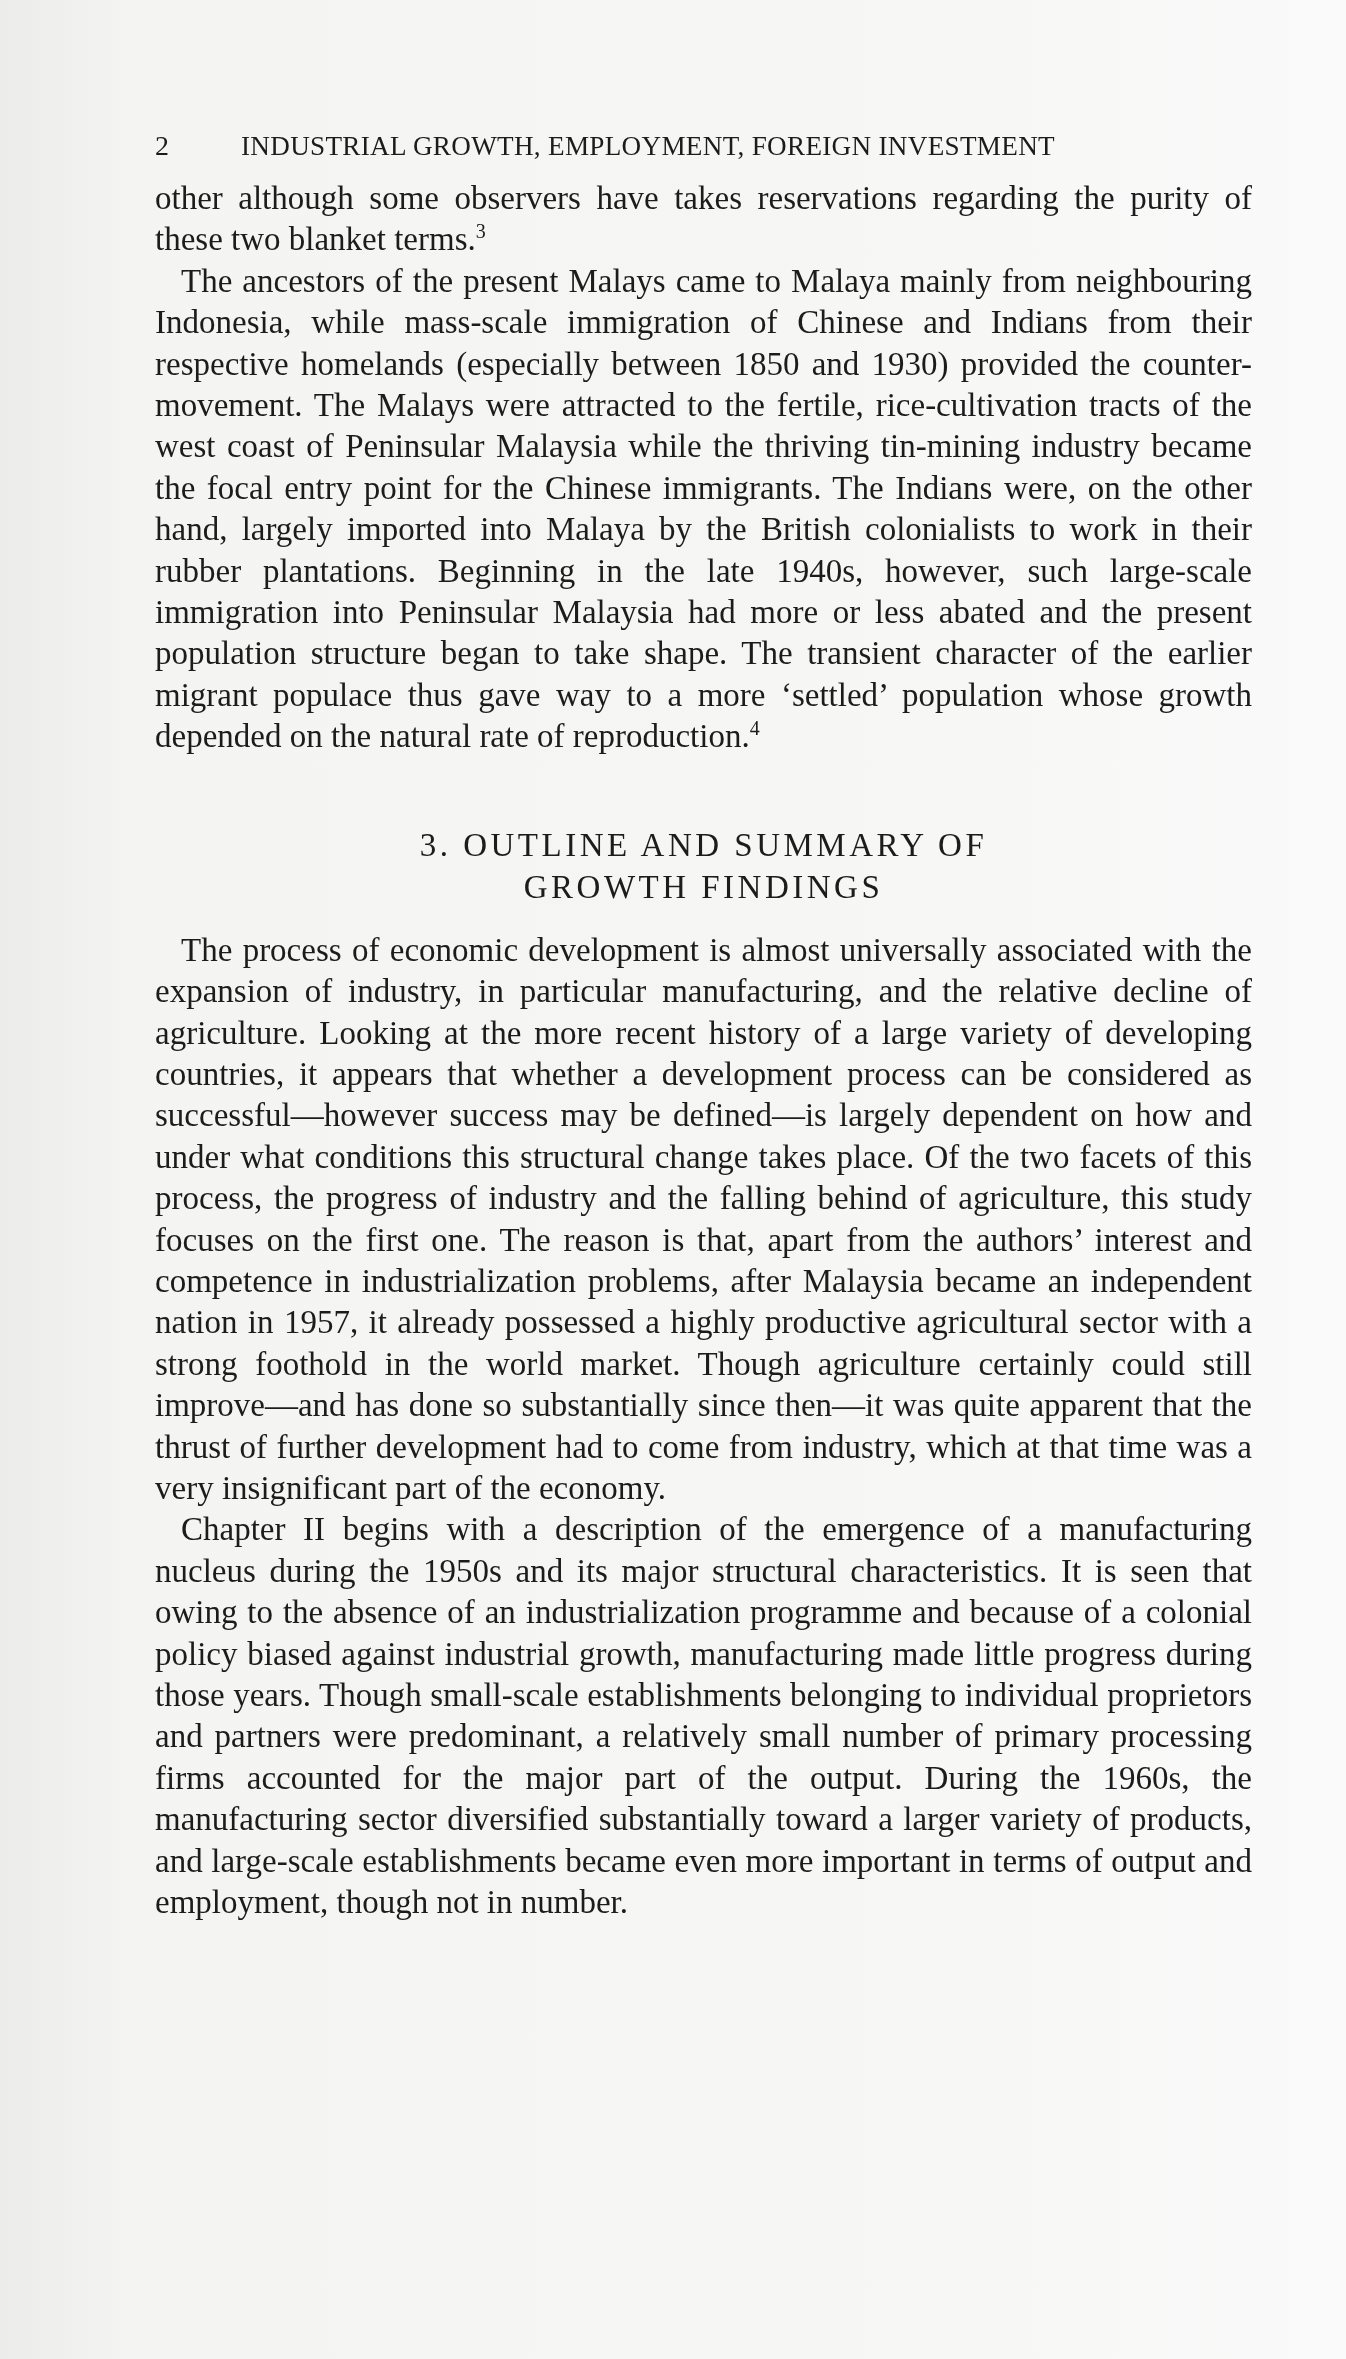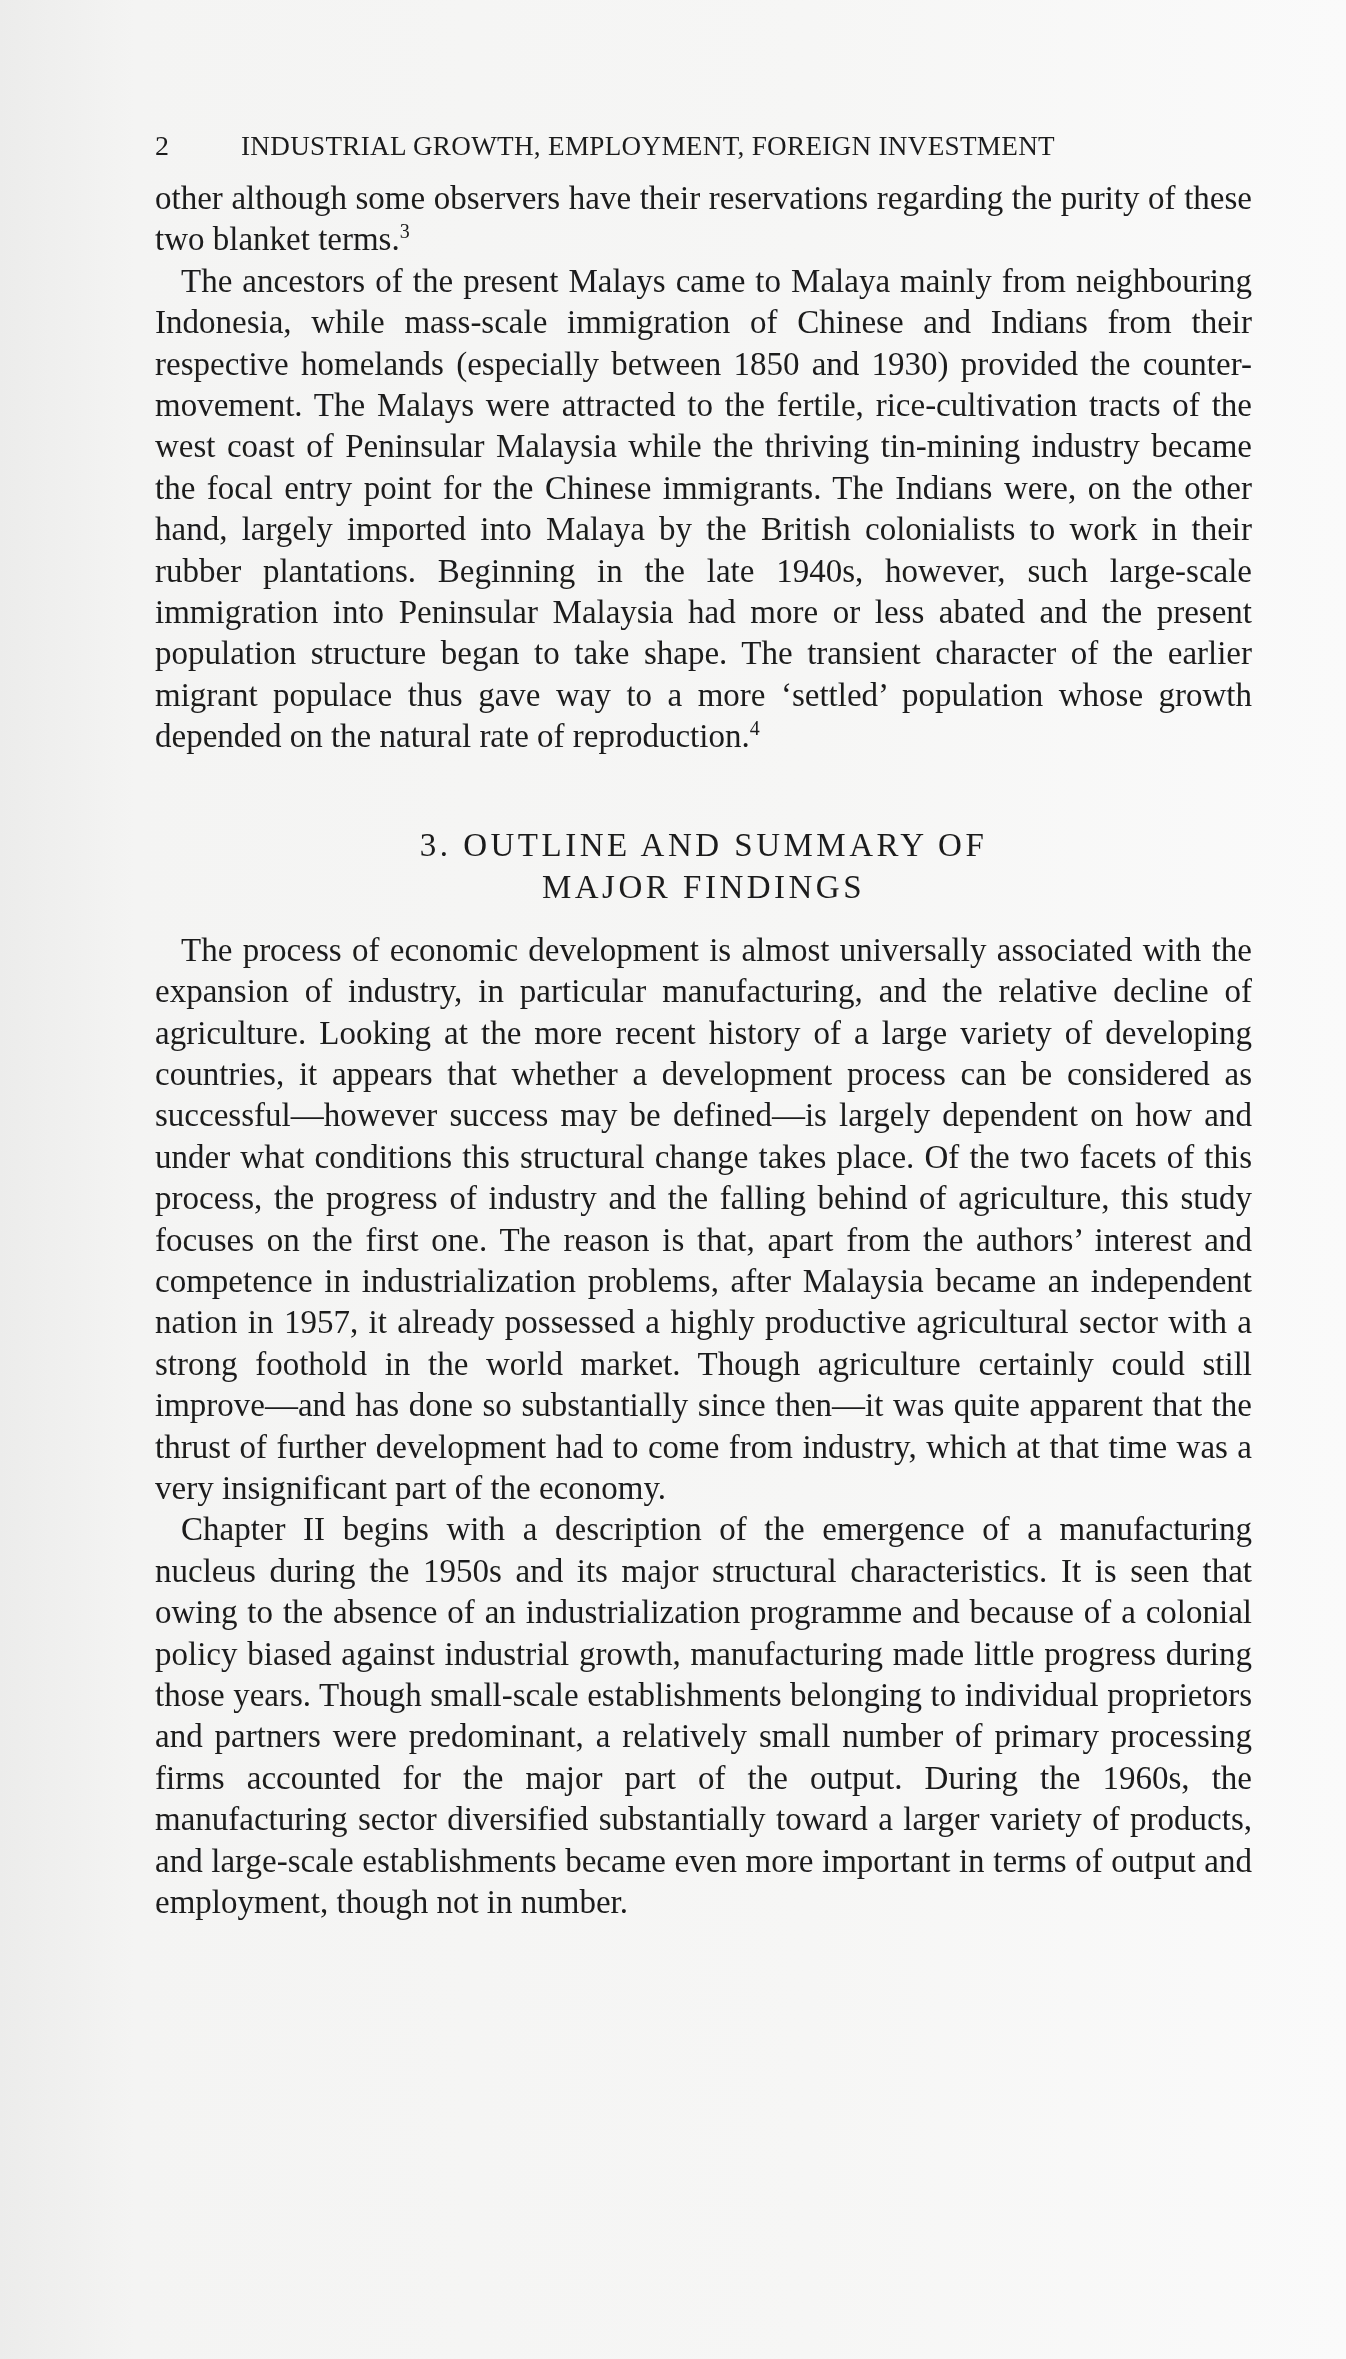--- a/index.html
+++ b/index.html
@@ -63,27 +63,27 @@
 <body>
 
 <div class="page">
   <div class="content">
 
     <div class="running-head">
       <span class="folio">2</span>
       <span class="title">INDUSTRIAL GROWTH, EMPLOYMENT, FOREIGN INVESTMENT</span>
     </div>
 
-    <p class="para"><span>other although some observers have their reservations regarding the purity of these two blanket terms.</span><sup>3</sup></p>
+    <p class="para"><span>other although some observers have takes reservations regarding the purity of these two blanket terms.</span><sup>3</sup></p>
 
     <p class="para indent"><span>The ancestors of the present Malays came to Malaya mainly from neighbouring Indonesia, while mass-scale immigration of Chinese and Indians from their respective homelands (especially between 1850 and 1930) provided the counter-movement. The Malays were attracted to the fertile, rice-cultivation tracts of the west coast of Peninsular Malaysia while the thriving tin-mining industry became the focal entry point for the Chinese immigrants. The Indians were, on the other hand, largely imported into Malaya by the British colonialists to work in their rubber plantations. Beginning in the late 1940s, however, such large-scale immigration into Peninsular Malaysia had more or less abated and the present population structure began to take shape. The transient character of the earlier migrant populace thus gave way to a more ‘settled’ population whose growth depended on the natural rate of reproduction.</span><sup>4</sup></p>
 
     <div class="section-heading">
       <div>3. OUTLINE AND SUMMARY OF</div>
-      <div>MAJOR FINDINGS</div>
+      <div>GROWTH FINDINGS</div>
     </div>
 
     <p class="para indent"><span>The process of economic development is almost universally associated with the expansion of industry, in particular manufacturing, and the relative decline of agriculture. Looking at the more recent history of a large variety of developing countries, it appears that whether a development process can be considered as successful—however success may be defined—is largely dependent on how and under what conditions this structural change takes place. Of the two facets of this process, the progress of industry and the falling behind of agriculture, this study focuses on the first one. The reason is that, apart from the authors’ interest and competence in industrialization problems, after Malaysia became an independent nation in 1957, it already possessed a highly productive agricultural sector with a strong foothold in the world market. Though agriculture certainly could still improve—and has done so substantially since then—it was quite apparent that the thrust of further development had to come from industry, which at that time was a very insignificant part of the economy.</span></p>
 
     <p class="para indent"><span>Chapter II begins with a description of the emergence of a manufacturing nucleus during the 1950s and its major structural characteristics. It is seen that owing to the absence of an industrialization programme and because of a colonial policy biased against industrial growth, manufacturing made little progress during those years. Though small-scale establishments belonging to individual proprietors and partners were predominant, a relatively small number of primary processing firms accounted for the major part of the output. During the 1960s, the manufacturing sector diversified substantially toward a larger variety of products, and large-scale establishments became even more important in terms of output and employment, though not in number.</span></p>
 
   </div>
 </div>
 
 </body></html>

